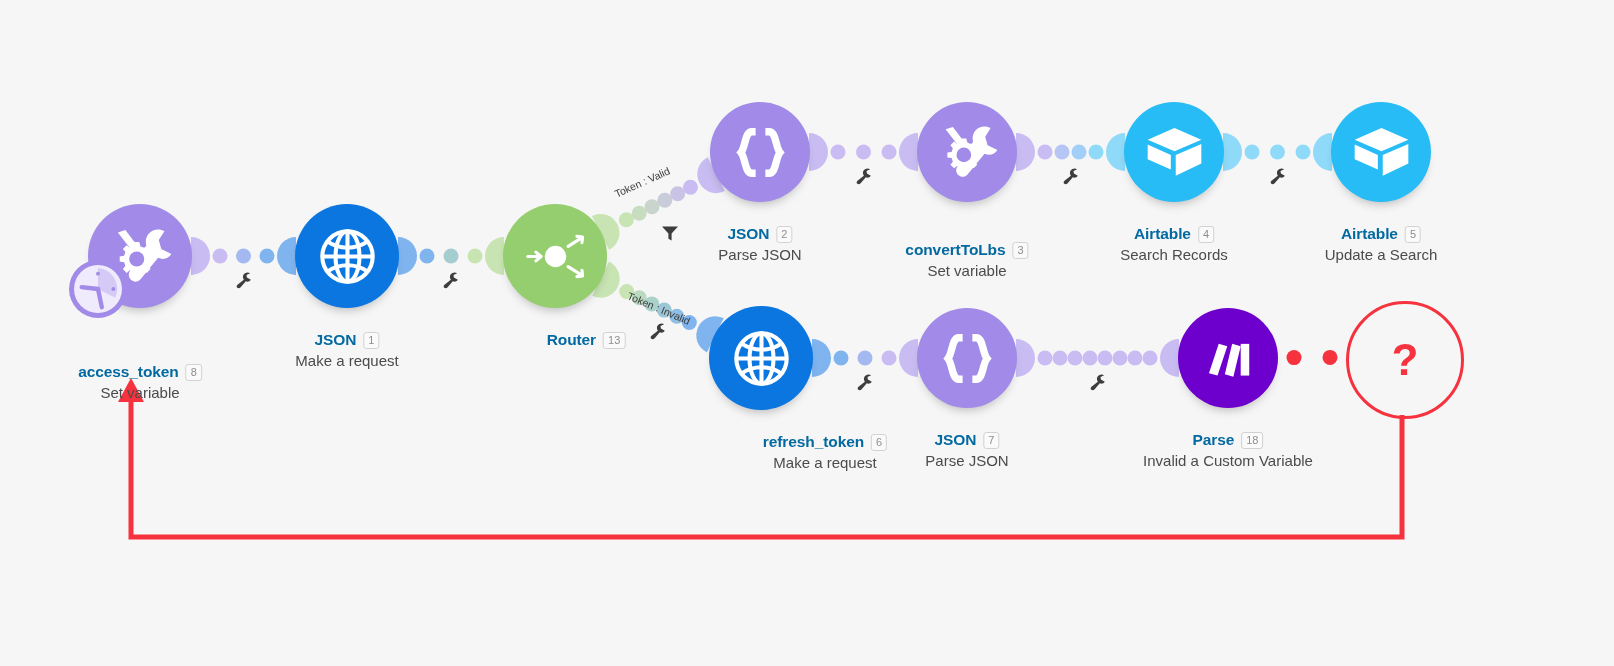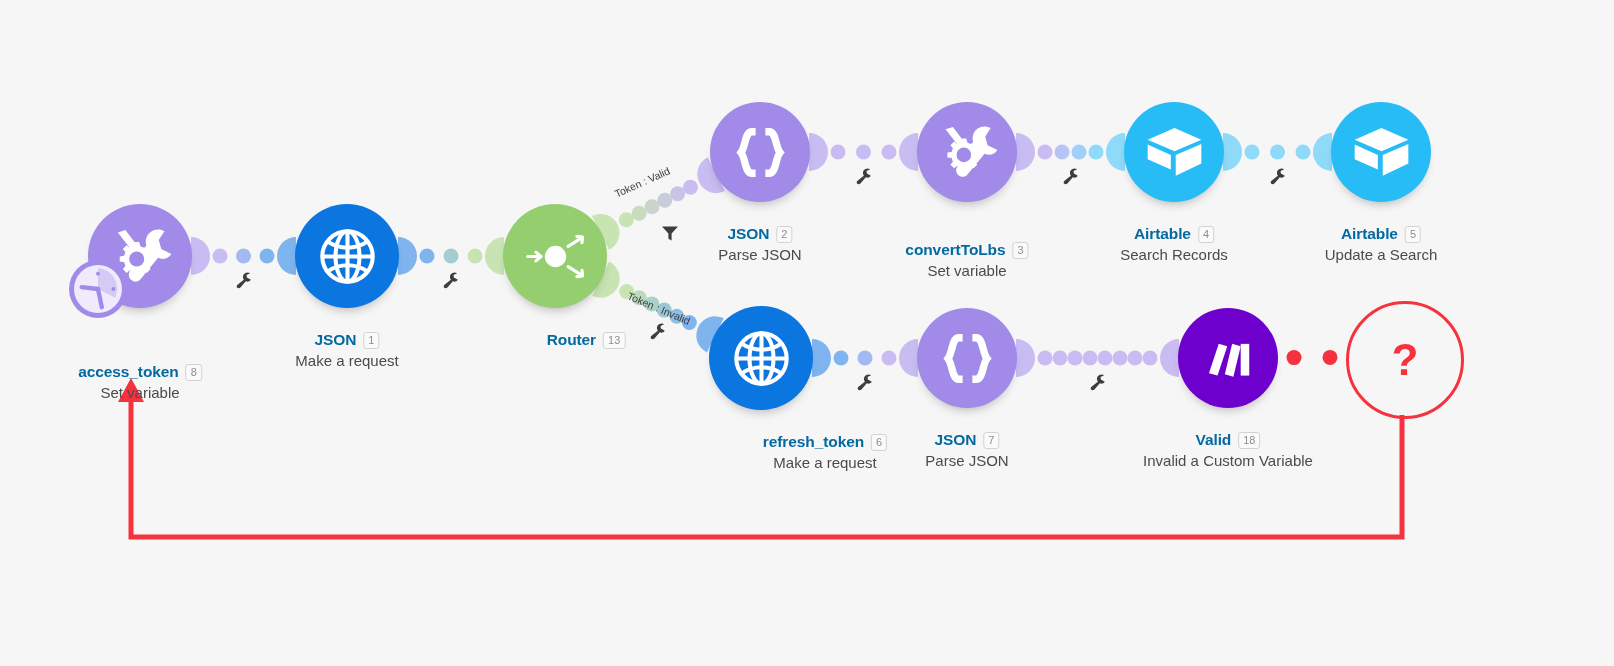--- a/index.html
+++ b/index.html
@@ -308,21 +308,21 @@
           <svg width="61" height="61" viewBox="0 0 100 100">
             <g fill="#ffffff">
               <path d="M18 74 L34 26 L48 30 L32 78 Z"></path>
               <path d="M44 76 L56 26 L70 30 L58 80 Z"></path>
               <path d="M70 26 L84 26 L84 78 L70 78 Z"></path>
             </g>
           </svg>
         </div>
         <div class="labels" style="left: 1228px; top: 431px;">
           <div class="lbl-row">
-            <span class="lbl-name">Valid</span>
+            <span class="lbl-name">Parse</span>
             <span class="lbl-badge">18</span>
           </div>
           <div class="lbl-sub">Invalid a Custom Variable</div>
         </div>
       </div>
     </div>
 
 <svg width="18" height="18" viewBox="0 0 100 100" class="wrench" style="left: 234.5px; top: 271px;">
       <path fill="#3d3d3d" d="M84 12 C72 4 56 8 48 20 C42 29 43 40 49 48 L14 76 C8 81 8 89 13 93 C18 97 26 96 30 91 L60 57 C70 62 82 58 88 48 L66 36 L64 22 Z"></path>
     </svg>

